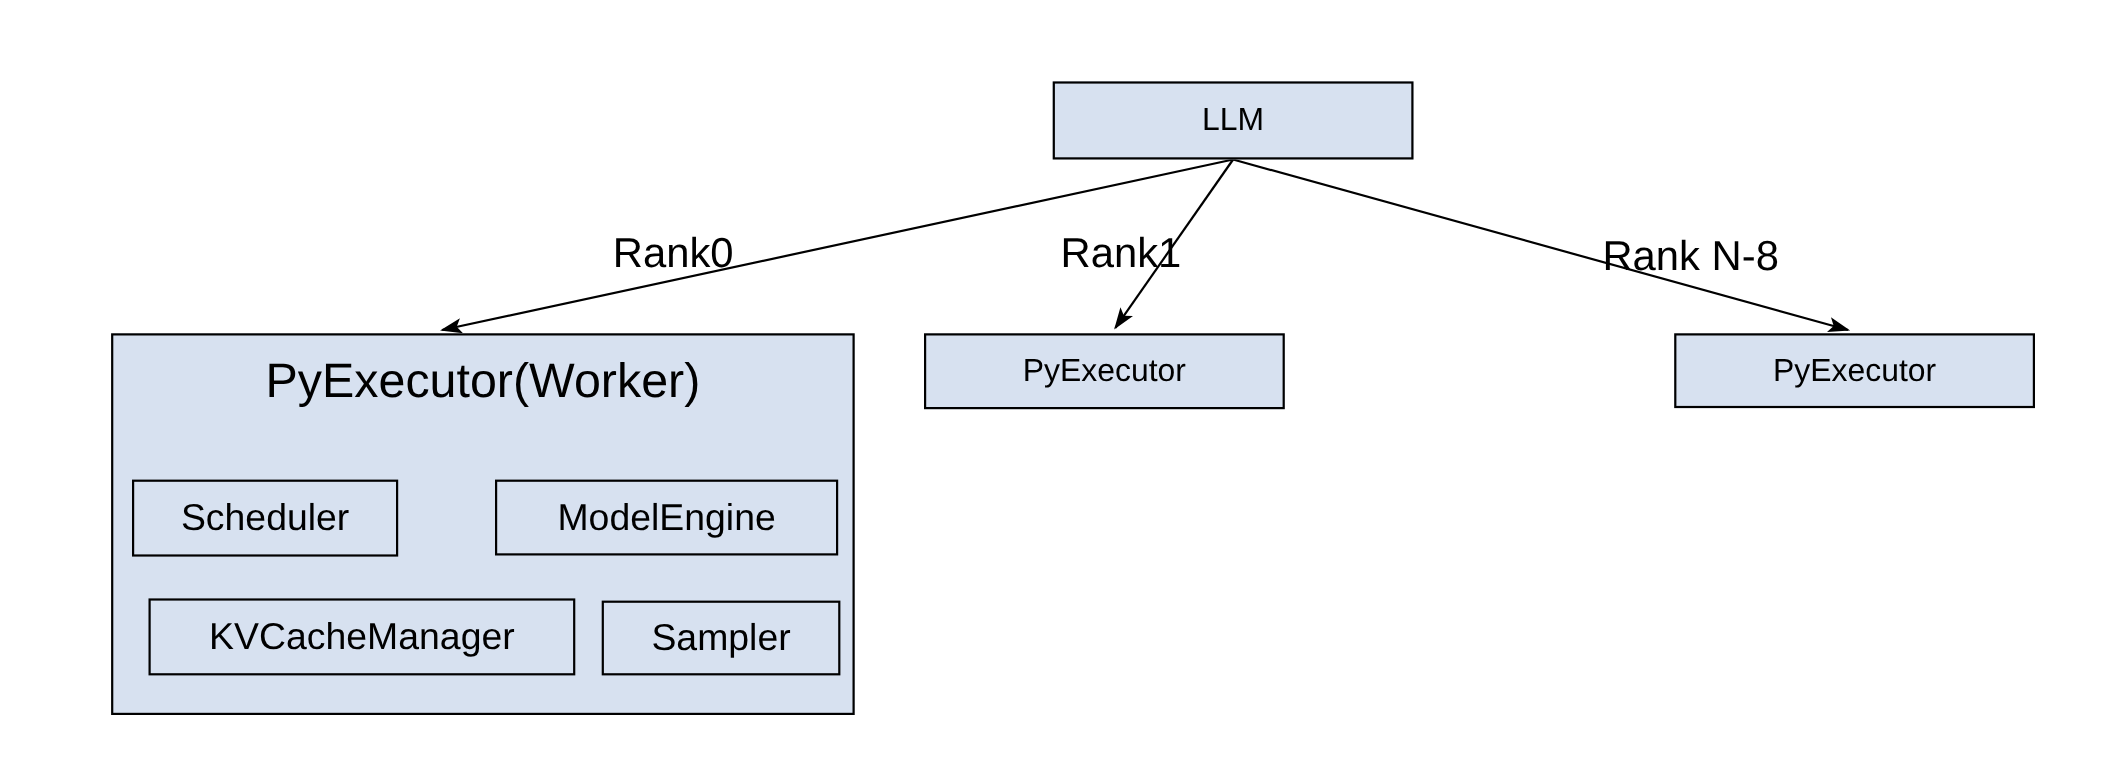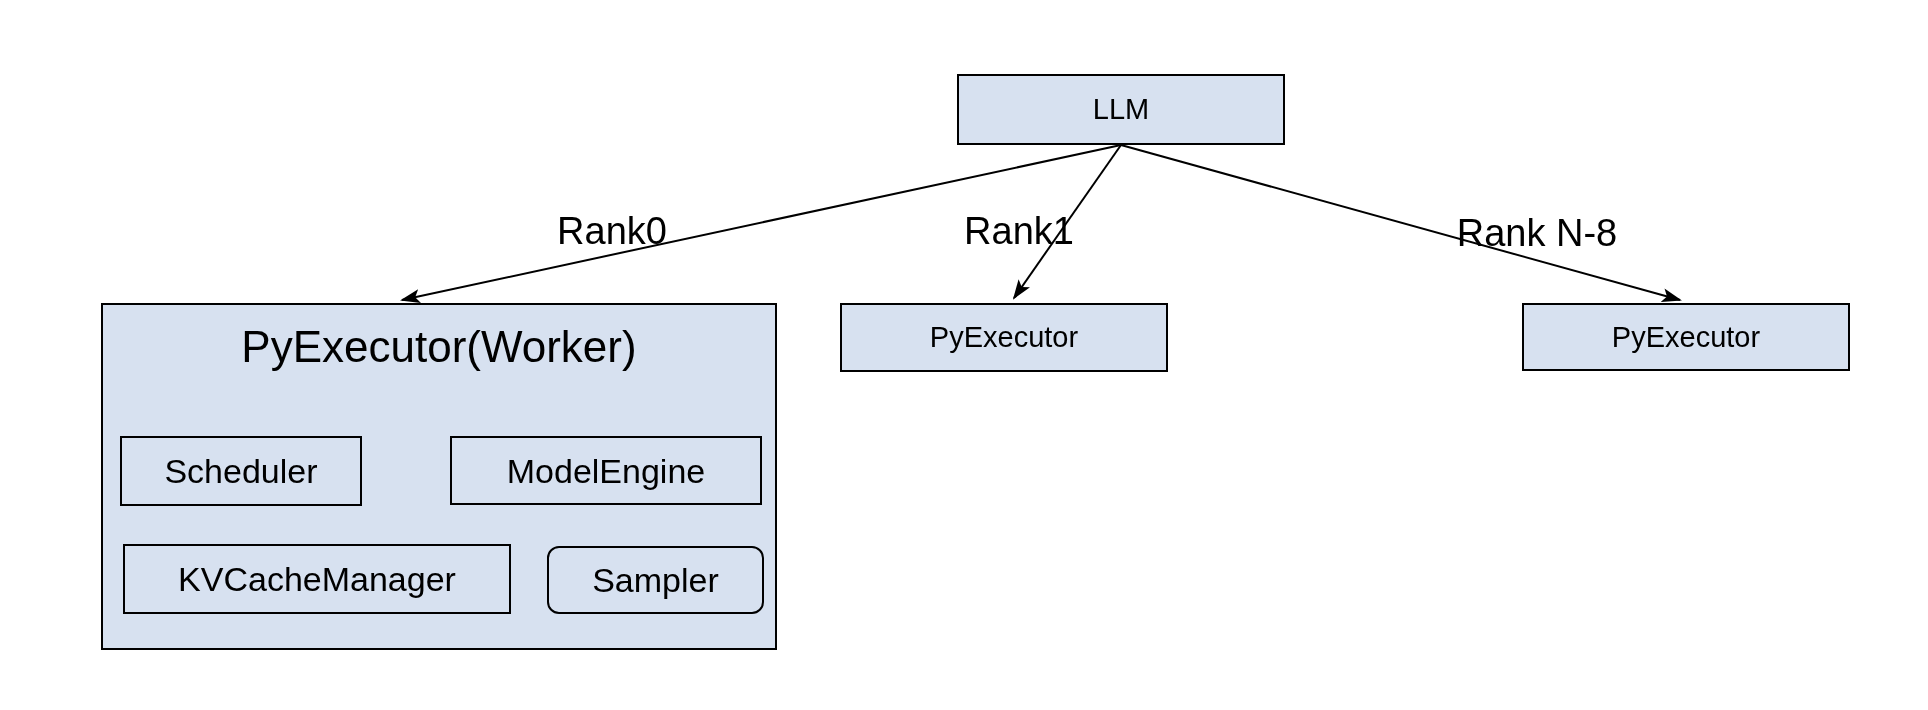--- a/index.html
+++ b/index.html
@@ -102,24 +102,24 @@
 
   <div class="container-node" style="left:101px; top:303px; width:676px; height:347px;">
     <div class="container-title">PyExecutor(Worker)</div>
 
     <div class="inner-node" style="left:347px; top:131px; width:312px; height:69px;">
       <span>ModelEngine</span>
     </div>
     <div class="inner-node" style="left:17px; top:131px; width:242px; height:70px;">
       <span>Scheduler</span>
     </div>
-    <div class="inner-node" style="left:20px; top:239px; width:388px; height:70px;">
+    <div class="inner-node" style="left:32px; top:239px; width:388px; height:70px;">
       <span>KVCacheManager</span>
     </div>
-    <div class="inner-node" style="left:444px; top:241px; width:217px; height:68px;border-radius:12px;">
+    <div class="inner-node" style="left:444px; top:241px; width:217px; height:68px;">
       <span>Sampler</span>
     </div>
   </div>
 
   <div class="node" style="left:840px; top:303px; width:328px; height:69px;">
     <span>PyExecutor</span>
   </div>
 
   <div class="node" style="left:1522px; top:303px; width:328px; height:68px;">
     <span>PyExecutor</span>

